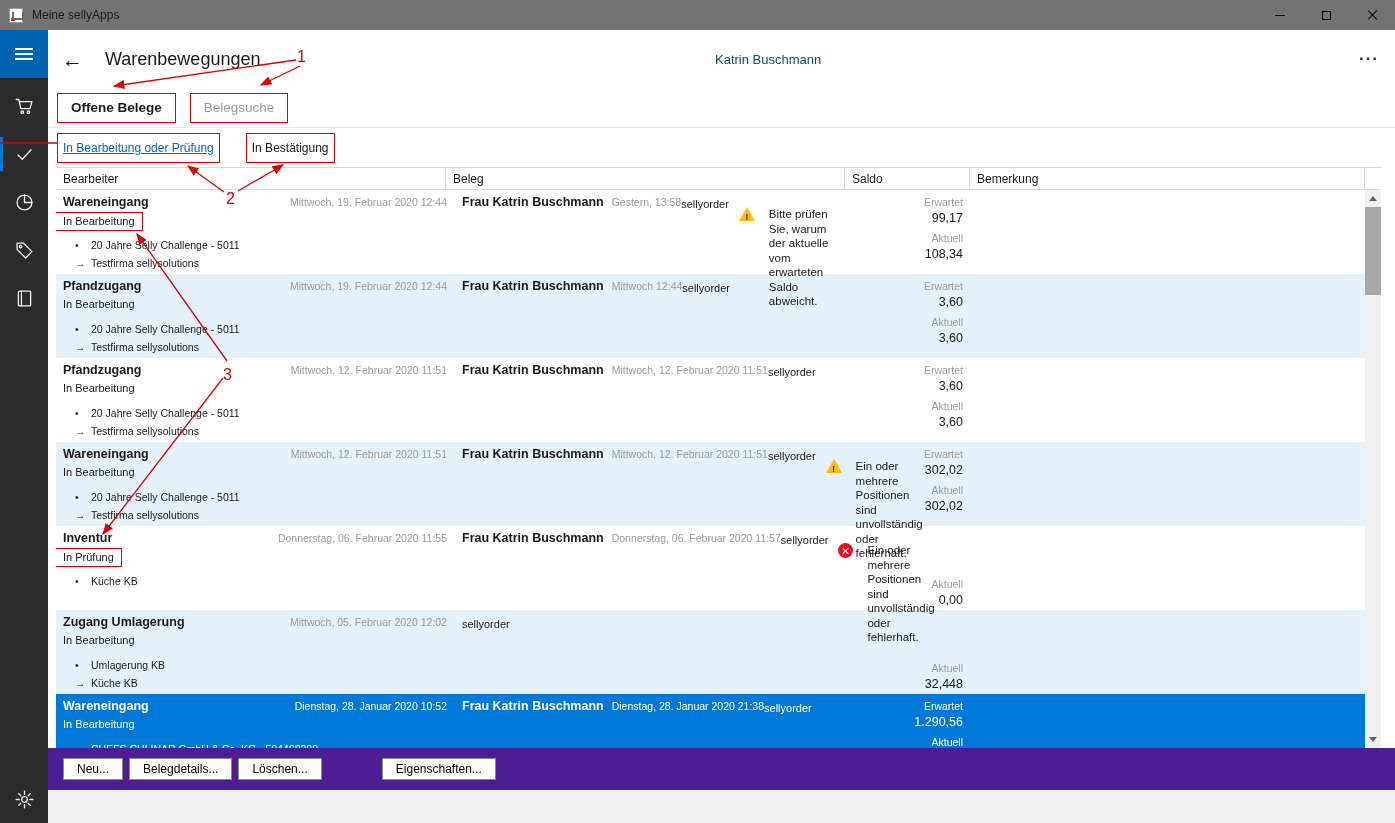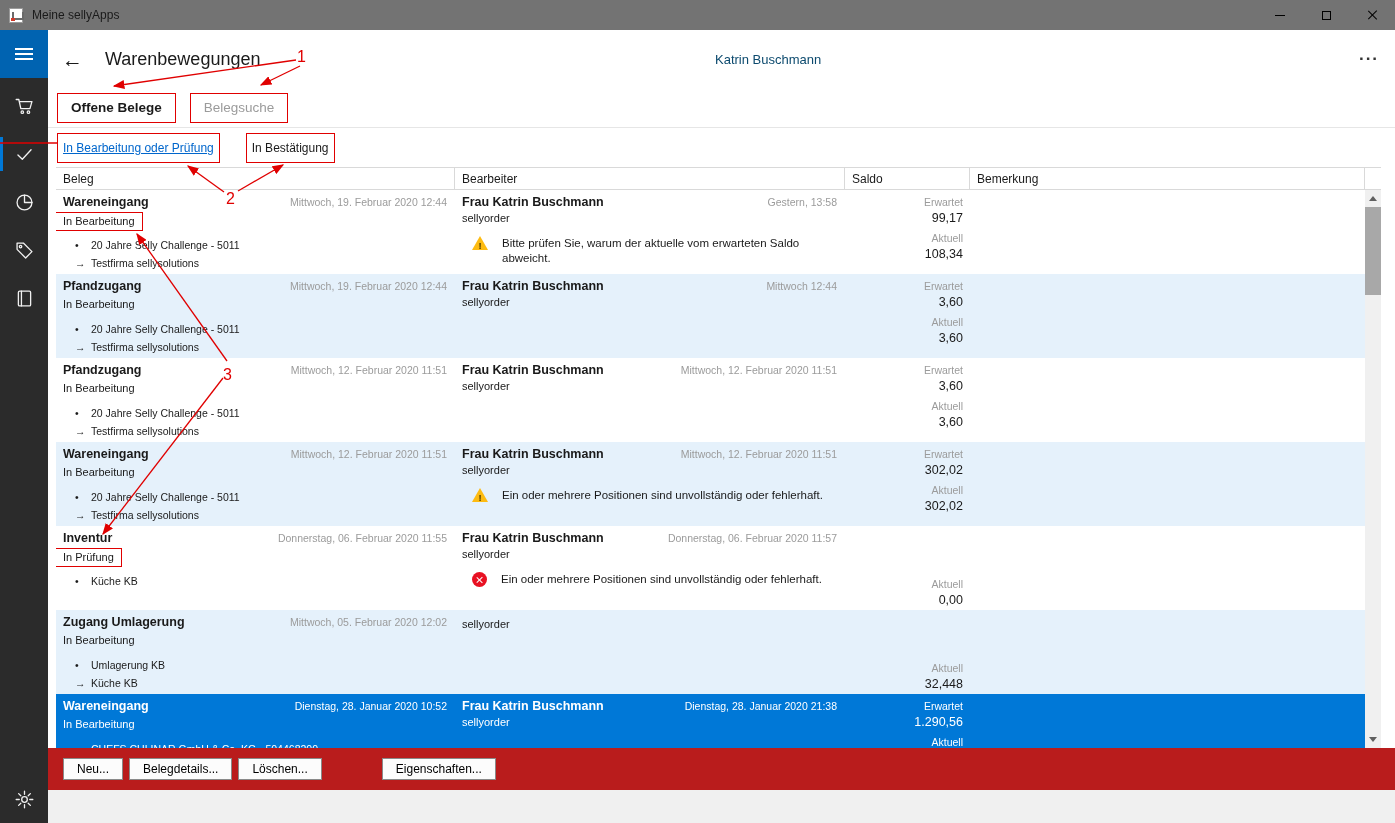--- a/index.html
+++ b/index.html
@@ -60,21 +60,21 @@
   .w-bearb{width:390px}
   .w-saldo{width:125px}
   .w-bem{width:395px}
   .tbody{height:558px;overflow:hidden;margin-right:16px}
   .trow{display:flex;height:84px;cursor:pointer}
   .trow.alt{background:#e5f1fb}
   .trow.selected{background:#0078d7;color:#fff}
   .trow.selected .muted,.trow.selected .saldo-label{color:#fff}
   .col{padding:5px 8px 0 7px}
   .col-beleg{width:399px}
-  .col-bearb{width:390px;display:flex;flex-direction:column}
+  .col-bearb{width:390px;display:flex;flex-direction:row}
   .col-saldo{width:125px;padding-right:7px;text-align:right}
   .col-bem{flex:1}
   .line1{display:flex;justify-content:space-between;align-items:baseline}
   .bold{font-weight:bold;font-size:12.5px;white-space:nowrap}
   .muted{color:#9b9b9b;font-size:10.5px;white-space:nowrap;margin-left:8px}
   .row-status-wrap{margin-top:4px;height:18px}
   .row-status{font-size:11px;display:inline-block}
   .trow.annotated .row-status{outline:1px solid #e00000;padding:2px 7px 3px 12px;margin-left:-12px}
   .row-items{margin-top:6px}
   .row-item{display:flex;font-size:10.5px;line-height:17.5px;padding-left:12px;white-space:nowrap}
@@ -95,21 +95,21 @@
 
   
   .vscroll{position:absolute;top:23px;right:0;width:16px;height:558px;background:#f0f0f0}
   .scroll-btn{height:17px;display:flex;align-items:center;justify-content:center;cursor:pointer}
   .scroll-btn.down{position:absolute;bottom:0;left:0;right:0}
   .tri-up{width:0;height:0;border-left:4px solid transparent;border-right:4px solid transparent;border-bottom:5px solid #606060}
   .tri-down{width:0;height:0;border-left:4px solid transparent;border-right:4px solid transparent;border-top:5px solid #606060}
   .thumb{position:absolute;top:17px;left:0;width:16px;height:88px;background:#a8a8a8;cursor:pointer}
 
   
-  .bottom-bar{height:42px;background:#b91c1c;display:flex;align-items:center;padding-left:15px;gap:6px}
+  .bottom-bar{height:42px;background:#4c1d95;display:flex;align-items:center;padding-left:15px;gap:6px}
   .btn{background:#fcfcfc;border:1px solid #8a8a8a;padding:3px 13px;font-size:12px;font-family:inherit;cursor:pointer;white-space:nowrap}
   .btn-gap{margin-left:54px}
   .status-strip{height:33px;background:#f0f0f0}
 
   
   .anno{position:absolute;left:0;top:0;width:1395px;height:823px;pointer-events:none;z-index:99}
   .anno line{stroke:#e00000;stroke-width:1.3}
   .anno text{font-size:16px;fill:#e00000;font-family:inherit}
 </style>
 </head>
@@ -193,22 +193,22 @@
       <div class="tab inactive">Belegsuche</div>
     </div>
 
     <div class="subtabs-row">
       <div class="subtab active">In Bearbeitung oder Prüfung</div>
       <div class="subtab">In Bestätigung</div>
     </div>
 
     <div class="table-wrap">
       <div class="thead">
+        <div class="th w-bearb">Bearbeiter</div>
         <div class="th w-beleg">Beleg</div>
-        <div class="th w-bearb">Bearbeiter</div>
         <div class="th w-saldo">Saldo</div>
         <div class="th w-bem">Bemerkung</div>
       </div>
       <div class="tbody">
           <div class="trow annotated">
     <div class="col col-beleg">
       <div class="line1">
         <span class="bold">Wareneingang</span>
         <span class="muted">Mittwoch, 19. Februar 2020 12:44</span>
       </div>

